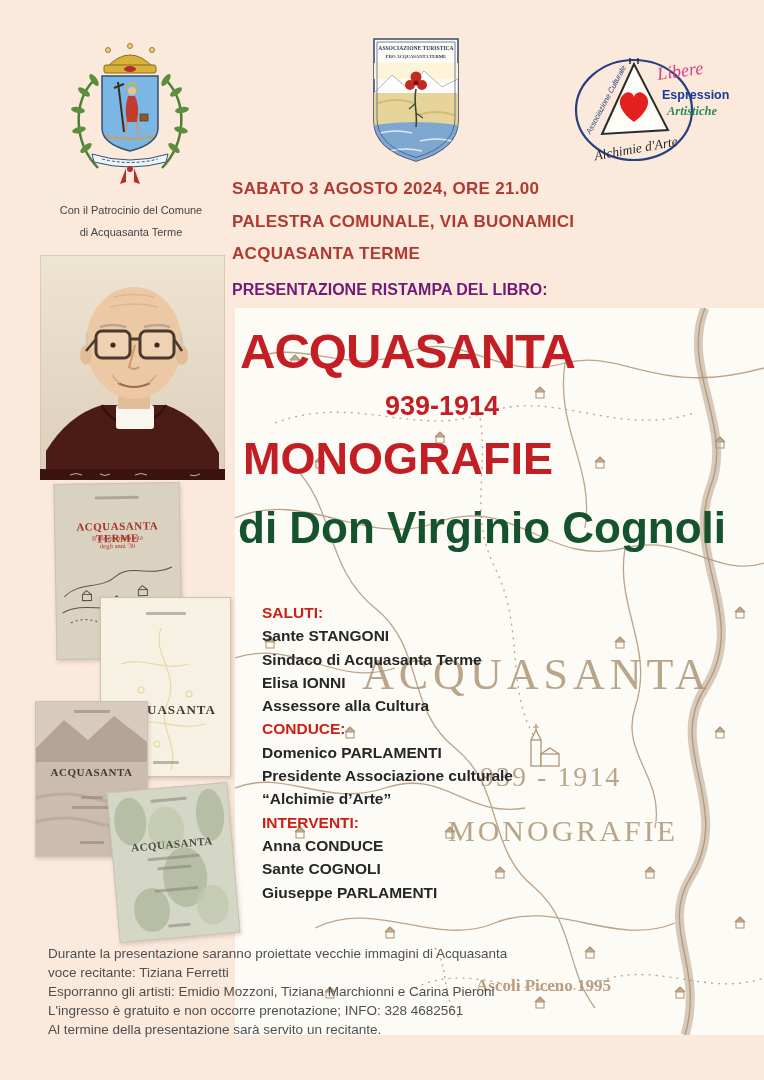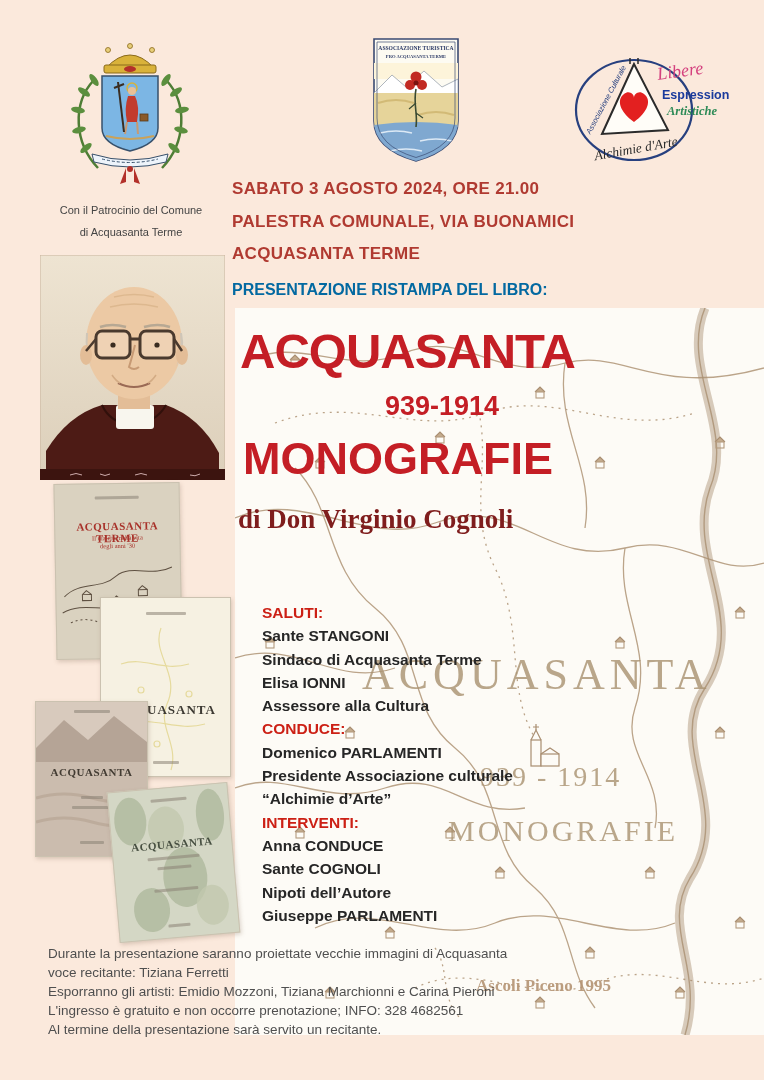--- a/index.html
+++ b/index.html
@@ -3,27 +3,27 @@
 <meta charset="utf-8">
 <style>
   html,body{margin:0;padding:0;}
   body{font-family:"Liberation Sans", sans-serif;}
   #poster{position:relative;width:764px;height:1080px;background:#fbe9dc;overflow:hidden;}
   .abs{position:absolute;}
   
   #map-panel{left:235px;top:308px;width:529px;height:727px;background:#fdfbf6;}
   
   .event-line{left:232px;color:#b03a31;font-weight:bold;font-size:17px;letter-spacing:.3px;}
-  .intro-line{left:232px;color:#0369a1;font-weight:bold;font-size:16px;}
+  .intro-line{left:232px;color:#701a75;font-weight:bold;font-size:16px;}
   
   .big-red{color:#c41e25;font-weight:bold;line-height:1;}
   #title-name{left:240px;top:327px;font-size:49px;letter-spacing:-1px;}
   #title-years{left:385px;top:393px;font-size:27px;}
   #title-series{left:243px;top:436px;font-size:45px;letter-spacing:0px;}
-  #title-author{left:238px;top:506px;font-size:27px;font-weight:bold;color:#7f1d1d;line-height:1;font-family:Liberation Serif, serif;}
+  #title-author{left:238px;top:506px;font-size:44px;font-weight:bold;color:#14532d;line-height:1;}
   
   #program{left:262px;top:601px;width:300px;}
   .prog-line{font-size:15.5px;font-weight:bold;color:#262626;line-height:23.3px;white-space:nowrap;}
   .prog-line.header{color:#cc2015;}
   
   .wm{font-family:"Liberation Serif", serif;color:rgba(170,146,114,.82);line-height:1;}
   #wm-name{left:362px;top:653px;font-size:44px;letter-spacing:5px;}
   #wm-years{left:480px;top:763px;font-size:28px;letter-spacing:2px;}
   #wm-series{left:448px;top:816px;font-size:30px;letter-spacing:3px;}
   #wm-place{left:476px;top:977px;font-size:17px;font-weight:bold;color:rgba(180,146,114,.9);}
@@ -341,21 +341,20 @@
     <div class="prog-line">Sindaco di Acquasanta Terme</div>
     <div class="prog-line">Elisa IONNI</div>
     <div class="prog-line">Assessore alla Cultura</div>
     <div class="prog-line header">CONDUCE:</div>
     <div class="prog-line">Domenico PARLAMENTI</div>
     <div class="prog-line">Presidente Associazione culturale</div>
     <div class="prog-line">“Alchimie d’Arte”</div>
     <div class="prog-line header">INTERVENTI:</div>
     <div class="prog-line">Anna CONDUCE</div>
     <div class="prog-line">Sante COGNOLI</div>
-    <div class="prog-line">Nipoti dell’Autore</div>
     <div class="prog-line">Giuseppe PARLAMENTI</div>
   </div>
 
   <div class="abs z-top" id="footer-text">
     <div>Durante la presentazione saranno proiettate vecchie immagini di Acquasanta</div>
     <div>voce recitante: Tiziana Ferretti</div>
     <div>Esporranno gli artisti: Emidio Mozzoni, Tiziana Marchionni e Carina Pieroni</div>
     <div>L'ingresso è gratuito e non occorre prenotazione; INFO: 328 4682561</div>
     <div>Al termine della presentazione sarà servito un recitante.</div>
   </div>

